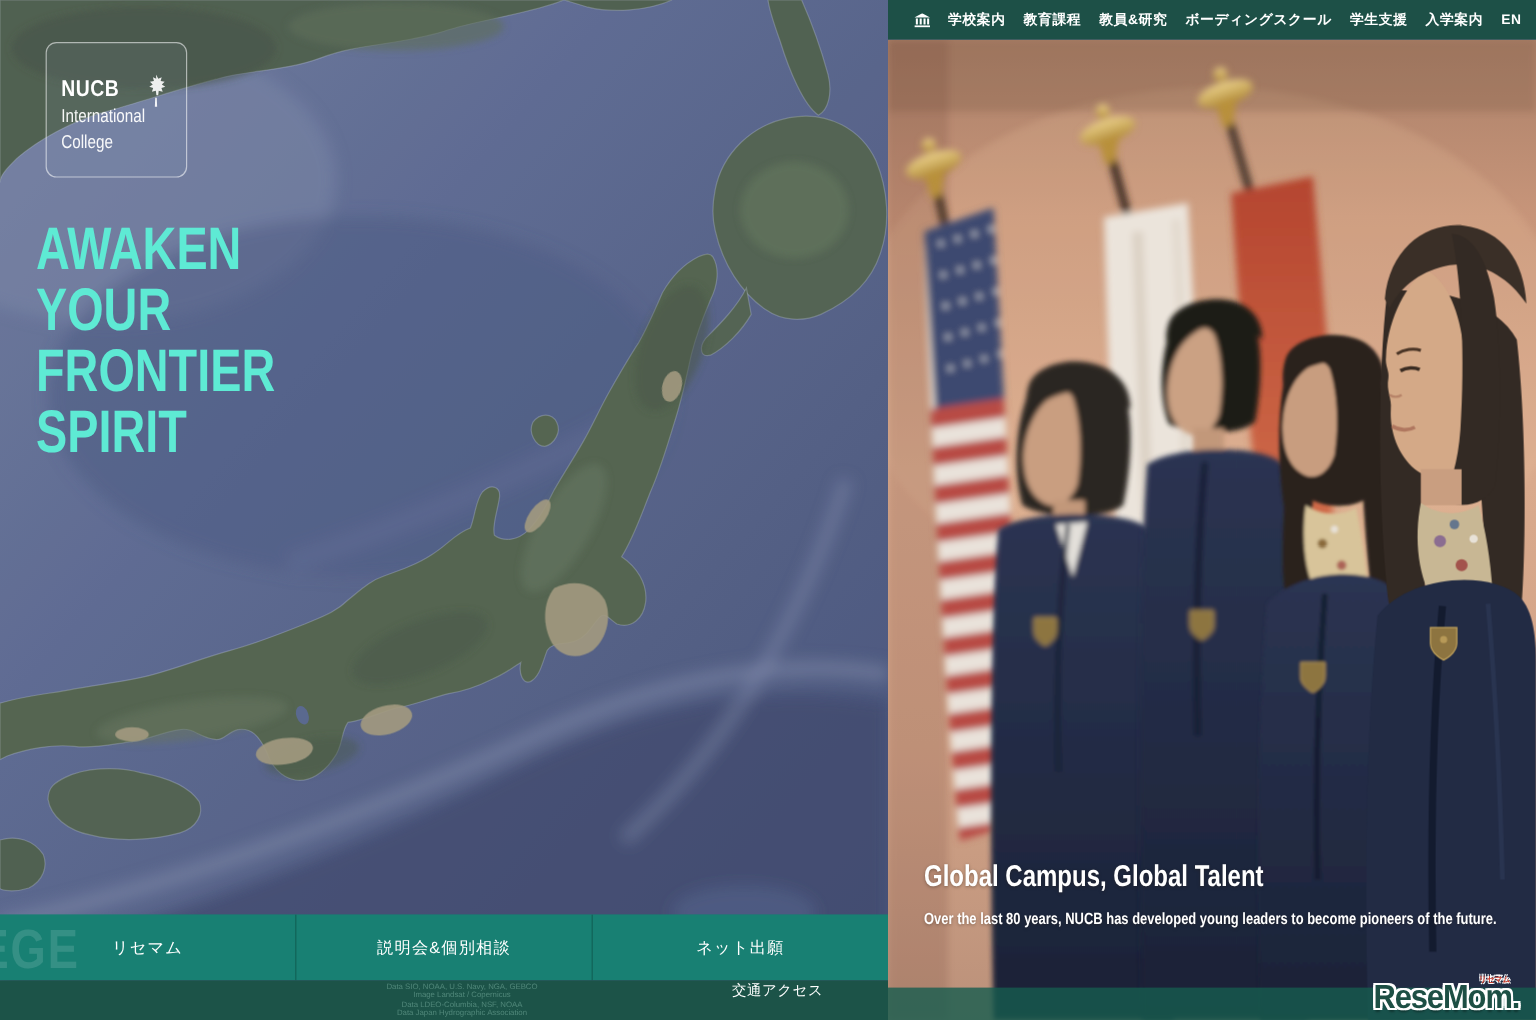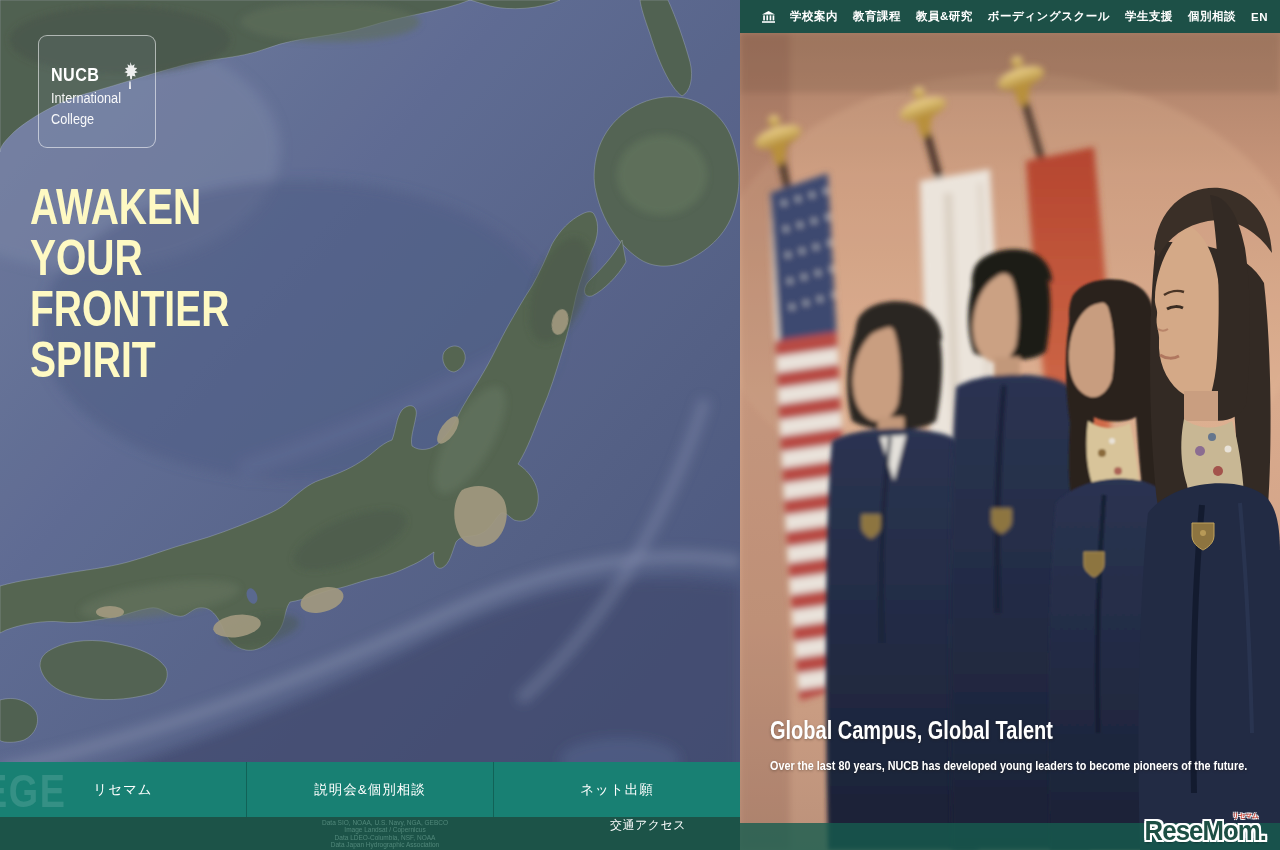--- a/index.html
+++ b/index.html
@@ -9,21 +9,21 @@
 
   
   .left-pane{position:absolute;left:0;top:0;width:740px;height:850px;overflow:hidden;}
   .map-svg{position:absolute;left:0;top:0;}
   .logo-box{position:absolute;left:38px;top:35px;width:118px;height:113px;
             border:1px solid rgba(255,255,255,.55);border-radius:9px;
             background:rgba(150,165,185,.10);color:#fff;padding:28px 0 0 12px;}
   .logo-name{font-size:19px;font-weight:bold;letter-spacing:.5px;transform:scaleX(.85);transform-origin:0 50%;}
   .logo-line{font-size:15.5px;font-weight:300;margin-top:3px;transform:scaleX(.82);transform-origin:0 50%;opacity:.95;}
   .logo-leaf{position:absolute;right:12px;top:26px;opacity:.95;}
-  .hero-heading{position:absolute;left:30px;top:182px;color:#fef9c3;}
+  .hero-heading{position:absolute;left:30px;top:182px;color:#5eead4;}
   .hero-line{font-size:50px;font-weight:bold;line-height:51px;letter-spacing:0;
              transform:scaleX(.78);transform-origin:0 50%;white-space:nowrap;}
 
   
   .cta-bar{position:absolute;left:0;top:762px;width:740px;height:55px;background:#188073;
            display:flex;align-items:stretch;overflow:hidden;}
   .cta-watermark{position:absolute;left:-18px;top:2px;font-size:46px;font-weight:bold;
                  color:rgba(255,255,255,.13);transform:scaleX(.82);transform-origin:0 0;
                  letter-spacing:2px;pointer-events:none;}
   .cta-btn{flex:1;display:flex;align-items:center;justify-content:center;color:#fff;
@@ -204,21 +204,21 @@
           <rect x="7.6" y="4.4" width="1.7" height="5" fill="#fff"></rect>
             <rect x="10.6" y="4.4" width="1.7" height="5" fill="#fff"></rect>
           <rect x="0" y="10.2" width="13" height="1.6" fill="#fff"></rect>
         </svg>
       </span>
       <span class="nav-item">学校案内</span>
       <span class="nav-item">教育課程</span>
       <span class="nav-item">教員&amp;研究</span>
       <span class="nav-item">ボーディングスクール</span>
       <span class="nav-item">学生支援</span>
-      <span class="nav-item">個別相談</span>
+      <span class="nav-item">入学案内</span>
       <span class="nav-item">EN</span>
     </nav>
 
     <div class="photo">
       <svg width="540" height="817" viewBox="0 0 540 817">
         <defs>
           <linearGradient id="wall" x1="0" y1="0" x2="0" y2="1">
             <stop offset="0" stop-color="#ab8068"></stop>
               <stop offset=".18" stop-color="#c7957a"></stop>
             <stop offset=".45" stop-color="#d9aa8d"></stop>

